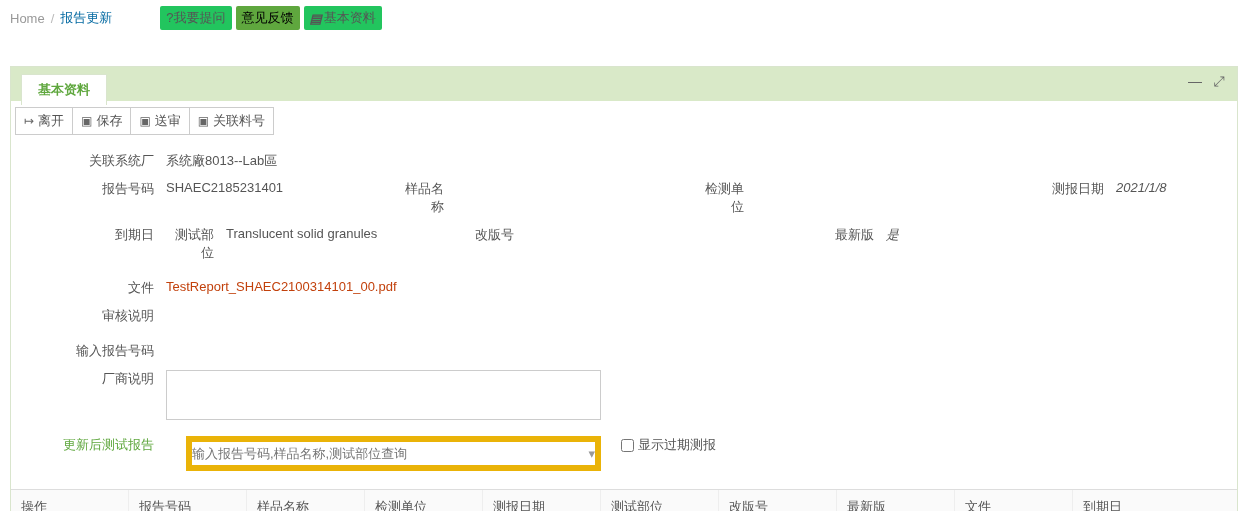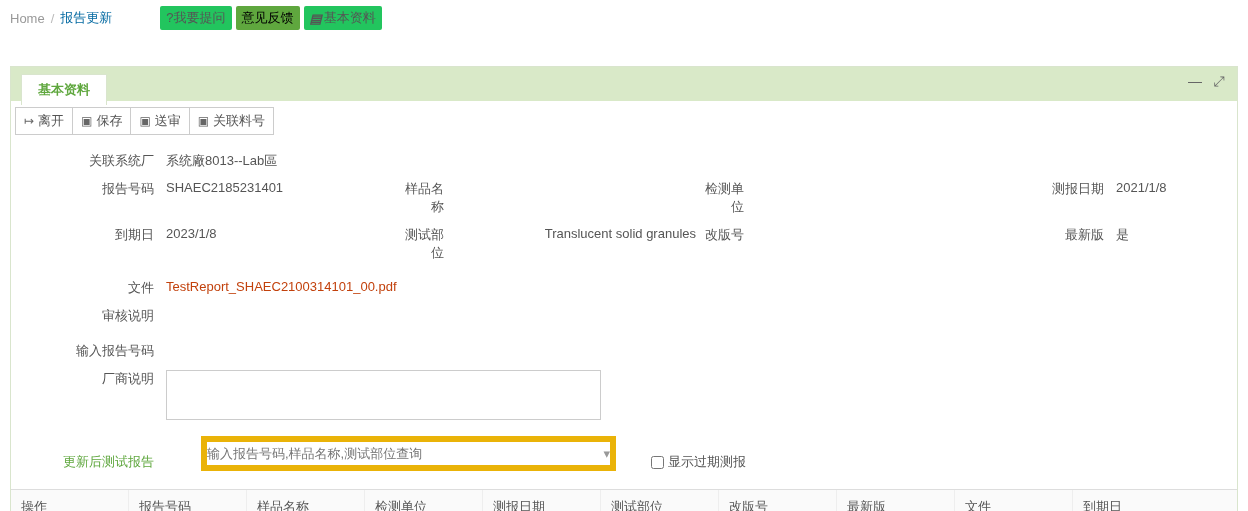--- a/index.html
+++ b/index.html
@@ -28,27 +28,27 @@
     
     .form-area { padding: 6px 0 10px 0; }
     .form-row { display: flex; align-items: flex-start; padding: 5px 0; font-size: 13px; }
     .fcol-label { width: 155px; text-align: right; padding-right: 12px; color: #555; }
     .fcol-val { min-width: 230px; color: #555; }
     .fcol-label2 { width: 100px; text-align: right; padding-right: 12px; color: #555; margin-left: 0; }
     .fcol-val2 { width: 160px; color: #555; text-align: left; }
     .fcol-label3 { width: 100px; text-align: right; padding-right: 12px; color: #555; }
     .fcol-val3 { width: 160px; color: #555; }
     .fcol-label4 { width: 200px; text-align: right; padding-right: 12px; color: #555; }
-    .fcol-val4 { width: 120px; color: #555; }
+    .fcol-val4 { width: 120px; color: #555; font-style: italic; }
     .link { color: #c2410c; cursor: pointer; }
     .link-green { color: #5fa73e; cursor: pointer; }
     
     textarea.vendor-note { width: 435px; height: 50px; border: 1px solid #ccc; resize: none; font-family: inherit; padding: 4px; }
     
-    .update-row { display: flex; align-items: flex-end; padding: 8px 0; gap: 35px; }
+    .update-row { display: flex; align-items: flex-start; padding: 8px 0; gap: 20px; }
     .combo { width: 415px; border: 6px solid #eab308; display: flex; align-items: center; padding: 4px 0; background: #fff; }
     .combo input { border: none; flex: 1; outline: none; font-size: 13px; color: #999; }
     .combo .caret { color: #999; cursor: pointer; }
     .chk-wrap { display: flex; align-items: center; gap: 4px; color: #555; }
     
     .grid { border-top: 1px solid #ddd; }
     .grid-head { display: flex; border-bottom: 1px solid #ddd; background: #fafafa; }
     .gh { padding: 8px 10px; border-right: 1px solid #eee; color: #555; font-size: 13px; }
     .gh:last-child { border-right: none; }
     .gh-op { width: 118px; }
@@ -119,23 +119,22 @@
       <div class="fcol-val">SHAEC2185231401</div>
       <div class="fcol-label2" style="width:60px;">样品名称</div>
       <div class="fcol-val2" style="width:240px;"></div>
       <div class="fcol-label3" style="width:60px;">检测单位</div>
       <div class="fcol-val3"></div>
       <div class="fcol-label4">测报日期</div>
       <div class="fcol-val4">2021/1/8</div>
     </div>
     <div class="form-row">
       <div class="fcol-label">到期日</div>
-      <div class="fcol-val">2023/1/8</div>
       <div class="fcol-label2" style="width:60px;">测试部位</div>
-      <div class="fcol-val2" style="width:240px; text-align:right;">Translucent solid granules</div>
+      <div class="fcol-val2" style="width:240px; text-align:left;">Translucent solid granules</div>
       <div class="fcol-label3" style="width:60px;">改版号</div>
       <div class="fcol-val3"></div>
       <div class="fcol-label4">最新版</div>
       <div class="fcol-val4">是</div>
     </div>
     <div class="form-row" style="padding-top:12px;">
       <div class="fcol-label">文件</div>
       <div class="fcol-val link">TestReport_SHAEC2100314101_00.pdf</div>
     </div>
     <div class="form-row">

